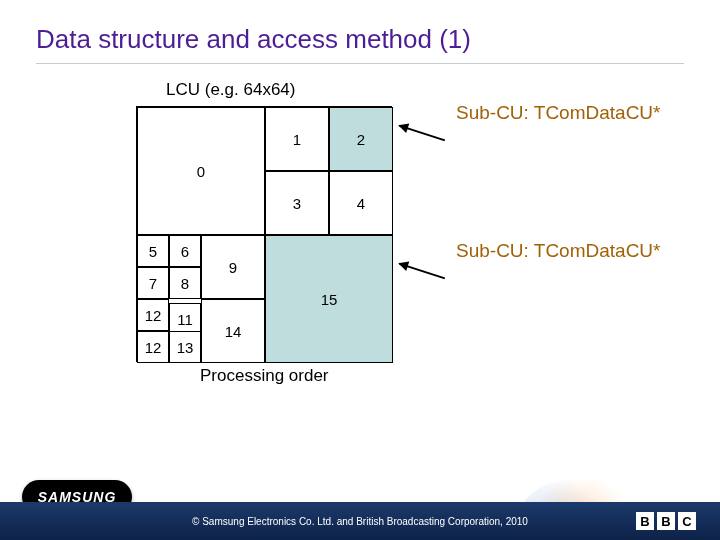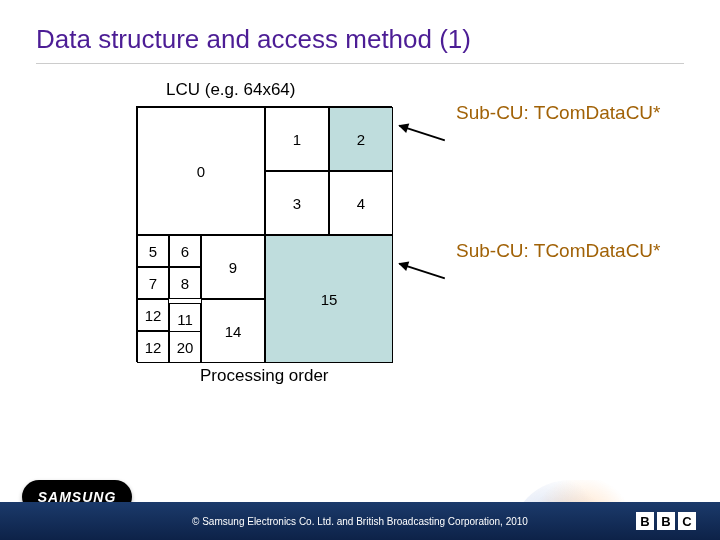--- a/index.html
+++ b/index.html
@@ -152,21 +152,21 @@
       <div class="cell" style="left:192px;top:64px;width:64px;height:64px">4</div>
 
       <div class="cell" style="left:0;top:128px;width:32px;height:32px">5</div>
       <div class="cell" style="left:32px;top:128px;width:32px;height:32px">6</div>
       <div class="cell" style="left:0;top:160px;width:32px;height:32px">7</div>
       <div class="cell" style="left:32px;top:160px;width:32px;height:32px">8</div>
       <div class="cell" style="left:64px;top:128px;width:64px;height:64px">9</div>
       <div class="cell" style="left:0;top:192px;width:32px;height:32px">12</div>
       <div class="cell" style="left:32px;top:196px;width:32px;height:32px">11</div>
       <div class="cell" style="left:0;top:224px;width:32px;height:32px">12</div>
-      <div class="cell" style="left:32px;top:224px;width:32px;height:32px">20</div>
+      <div class="cell" style="left:32px;top:224px;width:32px;height:32px">13</div>
       <div class="cell" style="left:64px;top:192px;width:64px;height:64px">14</div>
 
       <div class="cell teal" style="left:128px;top:128px;width:128px;height:128px">15</div>
     </div>
 
     <div class="proc-label">Processing order</div>
 
     <div class="annot" style="left:350px;top:18px">Sub-CU: TComDataCU*</div>
     <div class="arrow" style="left:292px;top:48px;transform:rotate(18deg)"></div>
 

